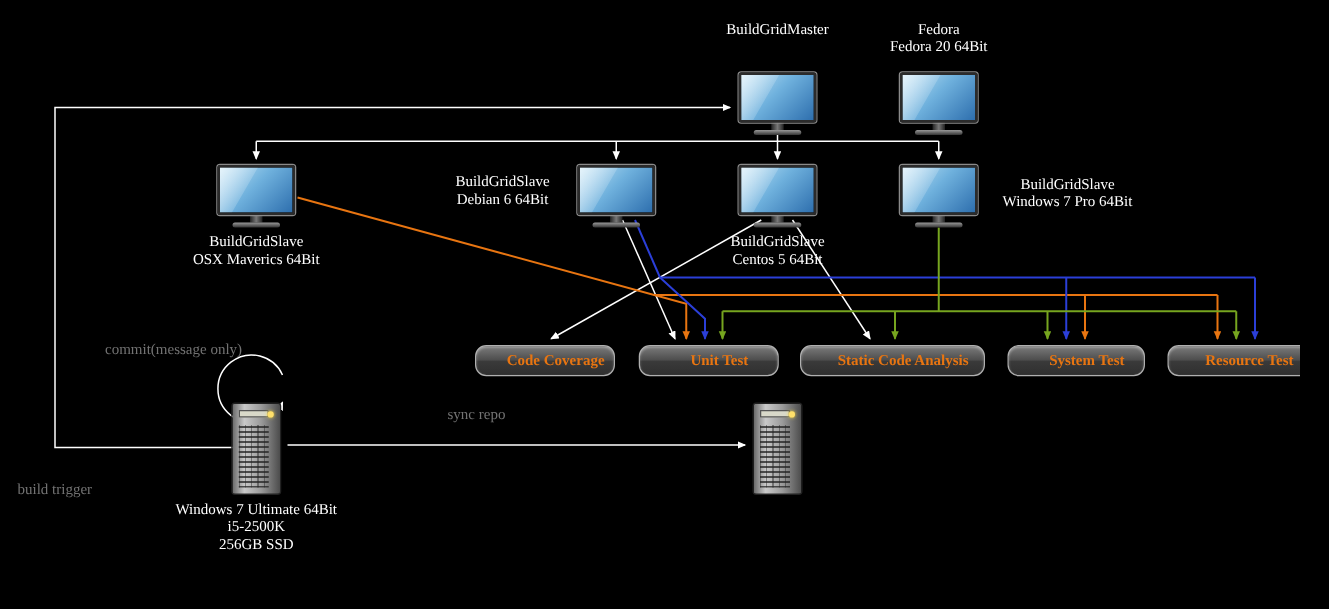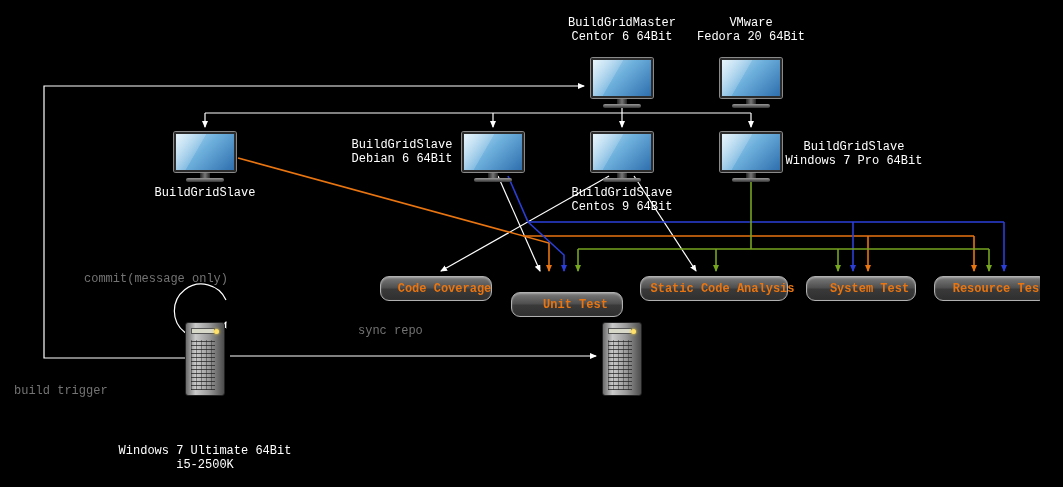--- a/index.html
+++ b/index.html
@@ -1,17 +1,17 @@
 <!DOCTYPE html>
 <html><head>
 <meta charset="utf-8">
 <style>
   html,body{margin:0;padding:0;background:#000;}
   .stage{position:relative;width:1040px;height:487px;background:#000;overflow:hidden;
-         font-family:Liberation Mono, monospace;}
+         font-family:Liberation Serif, serif;}
   .stage *{box-sizing:border-box;}
 
   
   .lbl{position:absolute;color:#ffffff;font-size:12px;line-height:14px;text-align:center;}
   .lbl div{white-space:nowrap;}
   .note{position:absolute;color:#737373;font-size:12px;white-space:nowrap;}
 
   
   .monitor{position:absolute;width:62px;}
   .monitor .screen{position:relative;width:62px;height:40px;border:2px solid #2b2b2b;
@@ -34,21 +34,21 @@
       background:repeating-linear-gradient(0deg,rgba(35,35,35,.75) 0 1px,transparent 1px 4px),
                  repeating-linear-gradient(90deg,rgba(35,35,35,.45) 0 1px,transparent 1px 5px);}
 
   
   .task-btn{position:absolute;top:276px;height:25px;border-radius:9px;border:1px solid #b0b0b0;
       display:flex;align-items:center;justify-content:center;
       background:linear-gradient(180deg,#7b7b7b 0%,#4d4d4d 48%,#3a3a3a 52%,#2f2f2f 100%);
       box-shadow:0 2px 4px rgba(0,0,0,.85), inset 0 1px 2px rgba(255,255,255,.35);
       color:#e87511;font-size:12px;font-weight:bold;cursor:pointer;white-space:nowrap;padding-left:17px;}
   #btn-code-coverage{left:380px;width:112px;}
-  #btn-unit-test{left:511px;width:112px;margin-top:16px;}
+  #btn-unit-test{left:511px;width:112px;}
   #btn-static-code-analysis{left:640px;width:148px;}
   #btn-system-test{left:806px;width:110px;}
   #btn-resource-test{left:934px;width:114px;}
 
   svg.wires{position:absolute;left:0;top:0;pointer-events:none;}
 </style>
 </head>
 <body>
 
 <div class="stage">
@@ -141,36 +141,36 @@
     <div class="base"></div>
   </div>
   <div class="monitor" style="left:720px;top:132px;">
     <div class="screen"></div>
     <div class="neck"></div>
     <div class="base"></div>
   </div>
 
   <div class="lbl" style="left:542px;top:16px;width:160px;">
     <div>BuildGridMaster</div>
-    <div>Centor 6 64Bit</div>
   </div>
   <div class="lbl" style="left:691px;top:16px;width:120px;">
-    <div>VMware</div>
+    <div>Fedora</div>
     <div>Fedora 20 64Bit</div>
   </div>
   <div class="lbl" style="left:115px;top:186px;width:180px;">
     <div>BuildGridSlave</div>
+    <div>OSX Maverics 64Bit</div>
   </div>
   <div class="lbl" style="left:348px;top:138px;width:108px;">
     <div>BuildGridSlave</div>
     <div>Debian 6 64Bit</div>
   </div>
   <div class="lbl" style="left:552px;top:186px;width:140px;">
     <div>BuildGridSlave</div>
-    <div>Centos 9 64Bit</div>
+    <div>Centos 5 64Bit</div>
   </div>
   <div class="lbl" style="left:784px;top:140px;width:140px;">
     <div>BuildGridSlave</div>
     <div>Windows 7 Pro 64Bit</div>
   </div>
 
   <div class="task-btn" id="btn-code-coverage">
     <span>Code Coverage</span>
   </div>
   <div class="task-btn" id="btn-unit-test">
@@ -190,22 +190,23 @@
     <div class="drive"></div>
     <div class="power"></div>
     <div class="vent"></div>
   </div>
   <div class="tower" style="left:602px;top:322px;">
     <div class="drive"></div>
     <div class="power"></div>
     <div class="vent"></div>
   </div>
 
-  <div class="lbl" style="left:105px;top:400px;width:200px;margin-top:44px;">
+  <div class="lbl" style="left:105px;top:400px;width:200px;">
     <div>Windows 7 Ultimate 64Bit</div>
     <div>i5-2500K</div>
+    <div>256GB SSD</div>
   </div>
 
   <div class="note" style="left:84px;top:272px;">commit(message only)</div>
   <div class="note" style="left:358px;top:324px;">sync repo</div>
   <div class="note" style="left:14px;top:384px;">build trigger</div>
 
 </div>
 
 </body></html>

